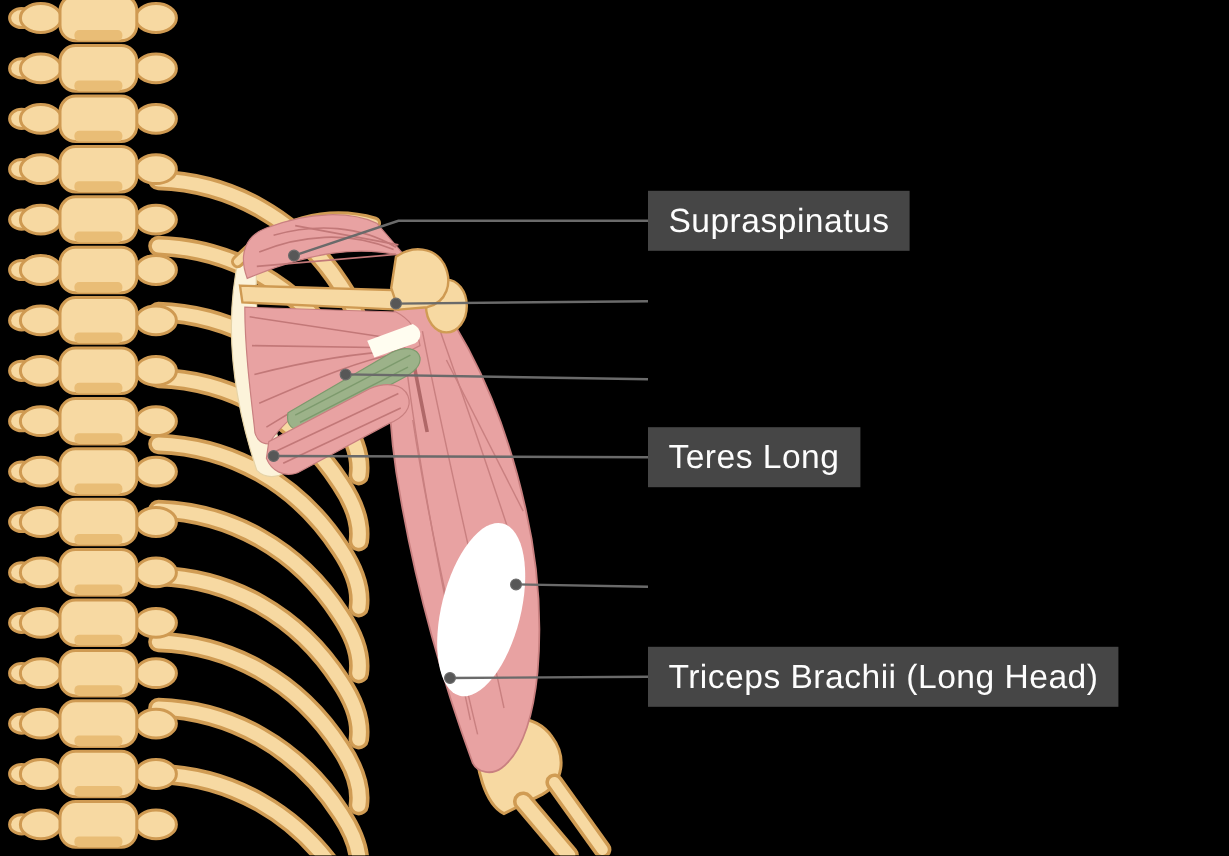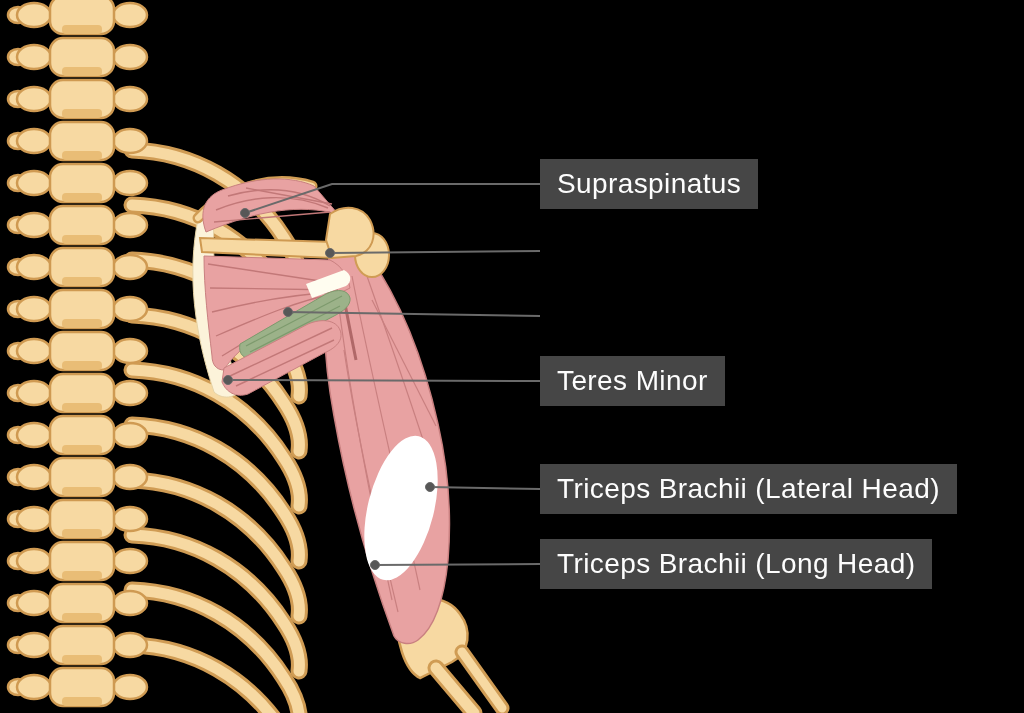--- a/index.html
+++ b/index.html
@@ -145,17 +145,16 @@
       <circle cx="245" cy="213" r="4.5"></circle>
       <circle cx="330" cy="253" r="4.5"></circle>
       <circle cx="288" cy="312" r="4.5"></circle>
       <circle cx="228" cy="380" r="4.5"></circle>
       <circle cx="430" cy="487" r="4.5"></circle>
       <circle cx="375" cy="565" r="4.5"></circle>
     </g>
   </svg>
 
   <div class="label" style="top:159px">Supraspinatus</div>
-  <div class="label" style="top:356px">Teres Minor</div>
-  <div class="label" style="top:464px">Triceps Brachii (Lateral Head)</div>
+  <div class="label" style="top:356px">Teres Long</div>
   <div class="label" style="top:539px">Triceps Brachii (Long Head)</div>
 
 </div>
 
 </body></html>

